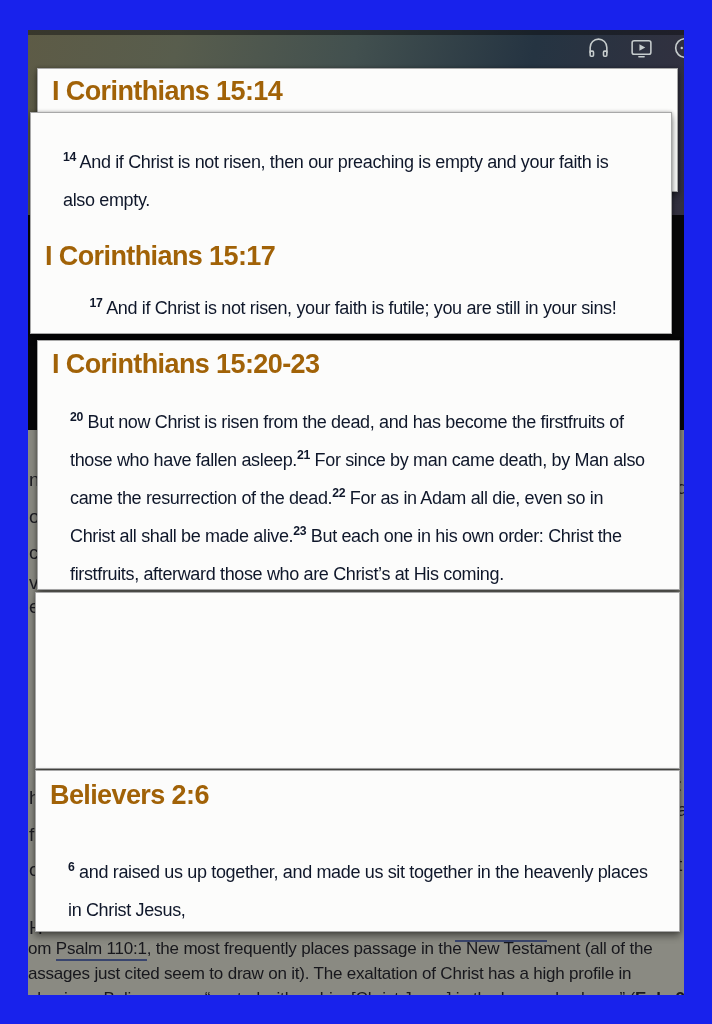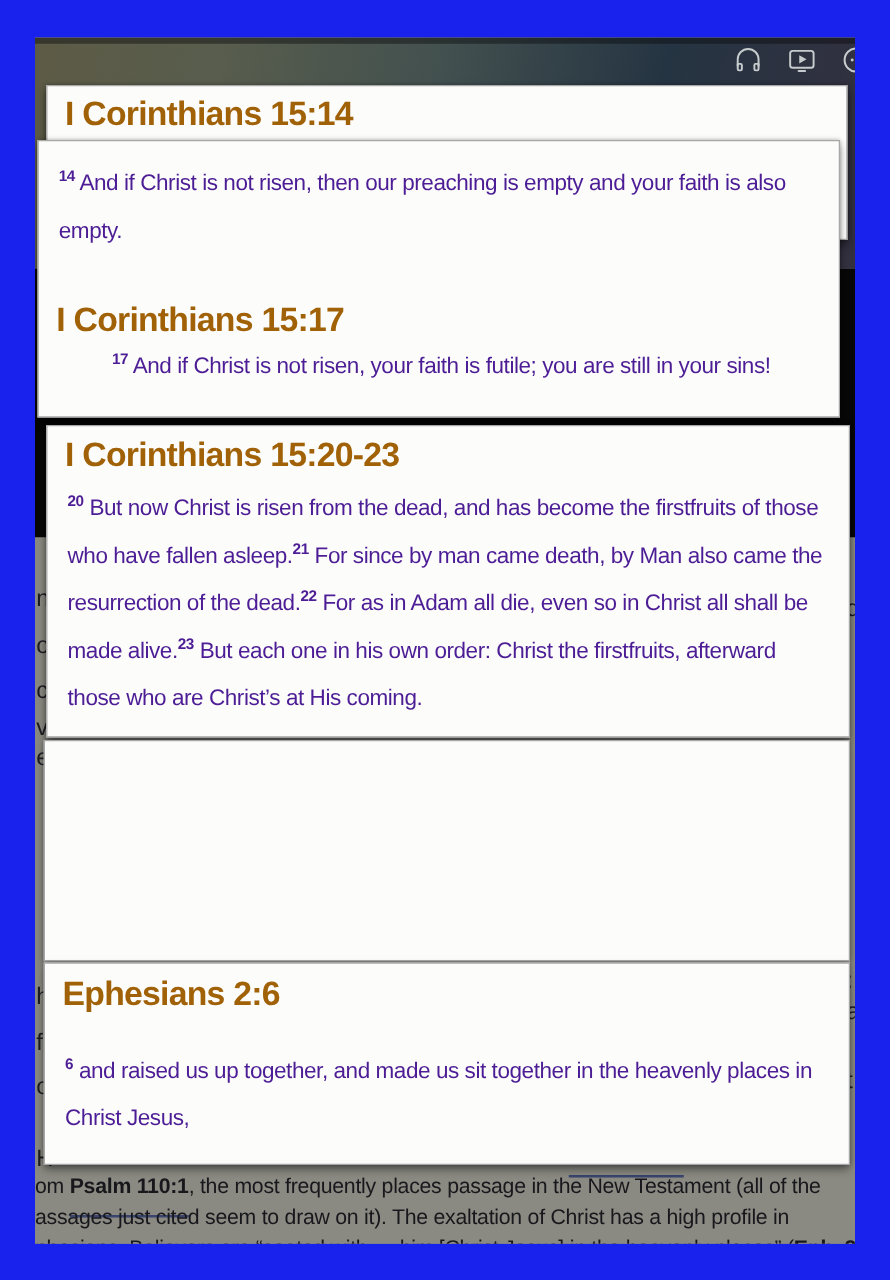--- a/index.html
+++ b/index.html
@@ -25,43 +25,43 @@
   
   .page{position:absolute;left:0;top:400px;width:656px;height:565px;background:var(--page,#8a8a82);}
   .cline{
     position:absolute;left:0;width:700px;margin:0;white-space:nowrap;
     font-size:17px;line-height:22px;color:#17171c;letter-spacing:-0.2px;
   }
   .cline.l1{top:496px;height:14px;}
   .cline.l2{top:508px;}
   .cline.l3{top:533px;}
   .cline.l4{top:558px;}
-  .ref-link{font-weight:700;border-bottom:2px solid var(--accent_link,#39456e);padding-bottom:14px;}
+  .ref-link{font-weight:400;border-bottom:2px solid var(--accent_link,#39456e);padding-bottom:1px;}
   .bold-ref{font-weight:700;}
   .link-underline{display:inline-block;margin-left:427px;width:92px;height:12px;border-bottom:2px solid var(--accent_link,#39456e);}
   
   .frags{position:absolute;left:0;top:0;width:656px;height:965px;}
   .frag{position:absolute;font-size:19px;line-height:19px;color:#1c1c22;}
   .frag.left{left:1px;}
   .frag.right{left:649px;}
   
   .card{
     position:absolute;background:var(--card,#fcfcfb);
     border:1px solid #a8a8a8;
     box-shadow:0 4px 7px rgba(0,0,0,.45), 0 0 3px rgba(0,0,0,.25);
   }
   .card h2{
     position:absolute;margin:0;left:14px;right:10px;
     font-size:27px;font-weight:700;color:#a16207;letter-spacing:-0.6px;
     white-space:nowrap;overflow:hidden;
   }
   .card h2.big{font-size:30px;}
   .verse{
-    position:absolute;margin:0;left:16px;right:12px;
-    font-size:18px;line-height:38px;color:#4c1d95;letter-spacing:-0.35px;
+    position:absolute;margin:16px;left:16px;right:12px;
+    font-size:18px;line-height:38px;color:#0f172a;letter-spacing:-0.35px;
   }
   .verse sup{font-size:0.68em;font-weight:600;line-height:0;}
   .card-a{left:9px;top:38px;width:639px;height:122px;}
   .card-a h2{top:7px;}
   .card-b{left:2px;top:82px;width:640px;height:220px;}
   .card-b .v14{top:14px;}
   .card-b h2{top:108px;margin-top:20px;}
   .card-b .v17{top:160px;text-align:center;}
   .card-c{left:9px;top:310px;width:641px;height:248px;}
   .card-c h2{top:8px;}
@@ -136,18 +136,18 @@
 
     <section class="card card-c">
       <h2>I Corinthians 15:20-23</h2>
       <p class="verse"><sup>20</sup><span> But now Christ is risen from the dead, and has become the firstfruits of those who have fallen asleep.</span><sup>21</sup><span> For since by man came death, by Man also came the resurrection of the dead.</span><sup>22</sup><span> For as in Adam all die, even so in Christ all shall be made alive.</span><sup>23</sup><span> But each one in his own order: Christ the firstfruits, afterward those who are Christ’s at His coming.</span></p>
     </section>
 
     <section class="card card-d">
     </section>
 
     <section class="card card-e">
-      <h2>Ephesians 2:6</h2>
+      <h2>Believers 2:6</h2>
       <p class="verse"><sup>6</sup><span> and raised us up together, and made us sit together in the heavenly places in Christ Jesus,</span></p>
     </section>
 
   </div>
 </div>
 
 </body></html>

